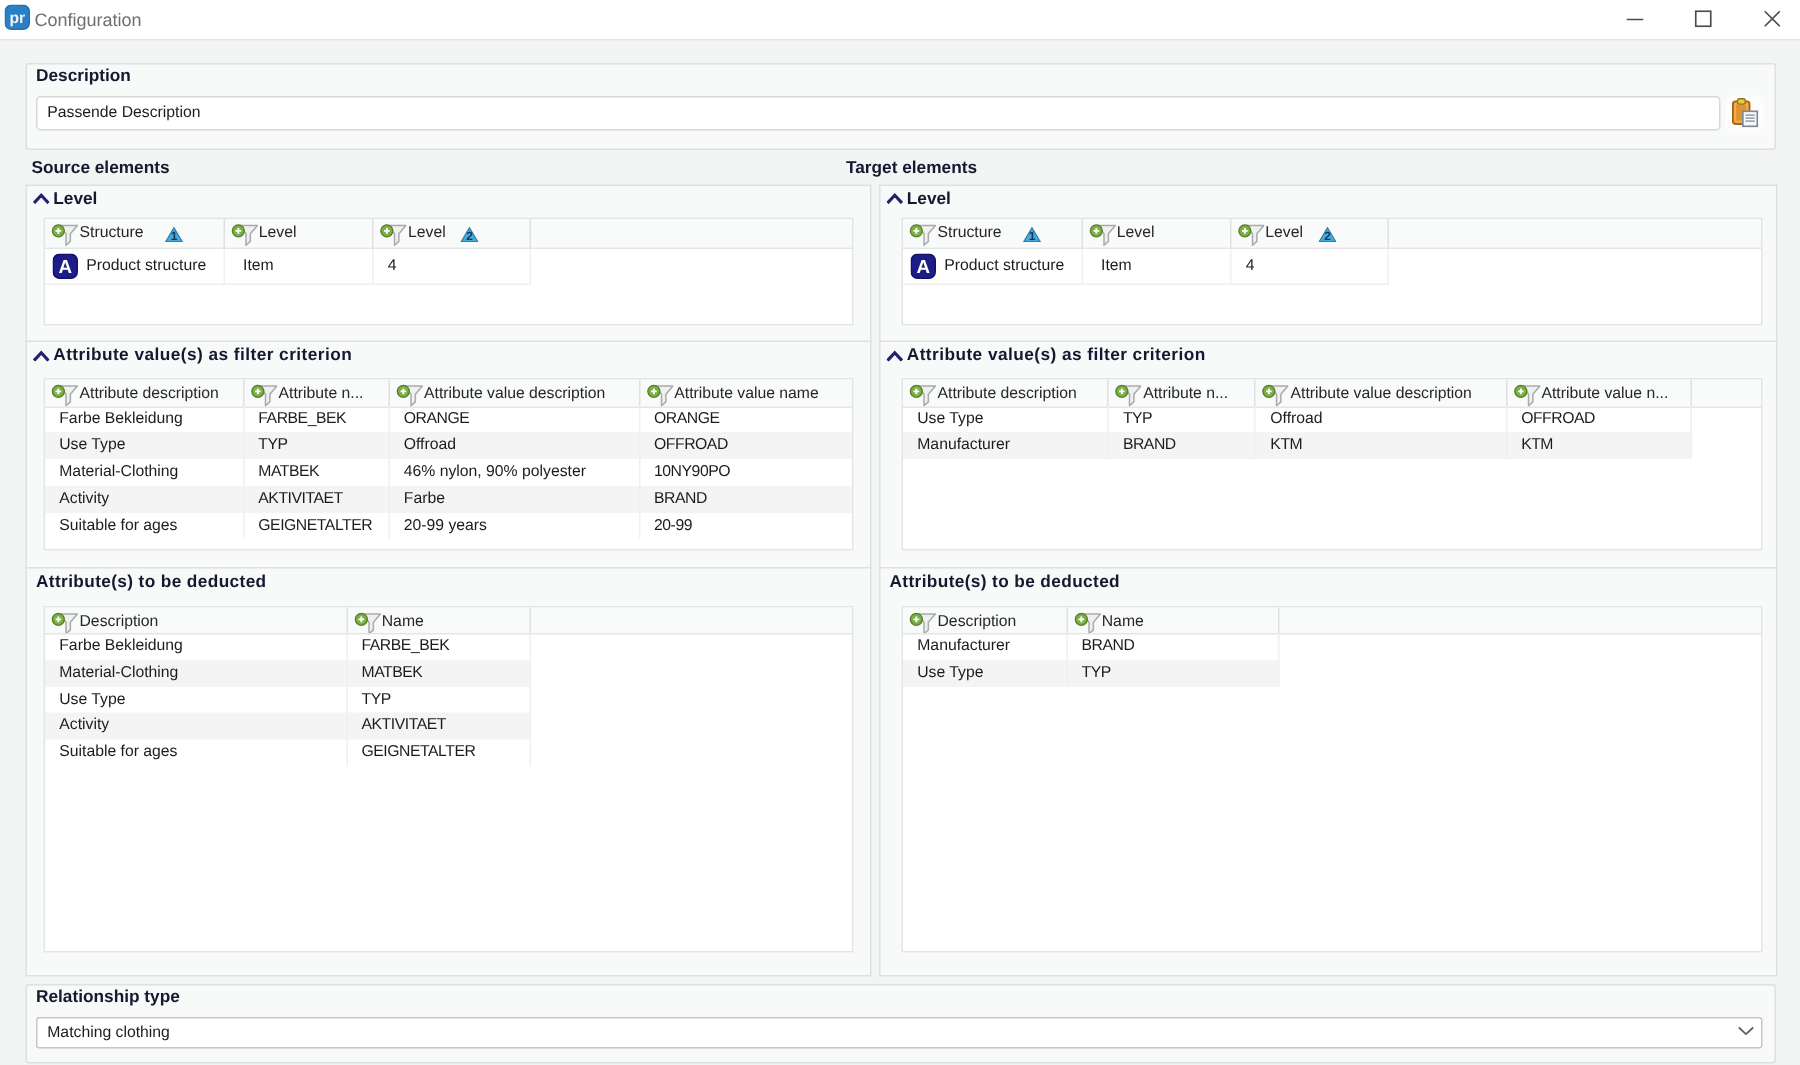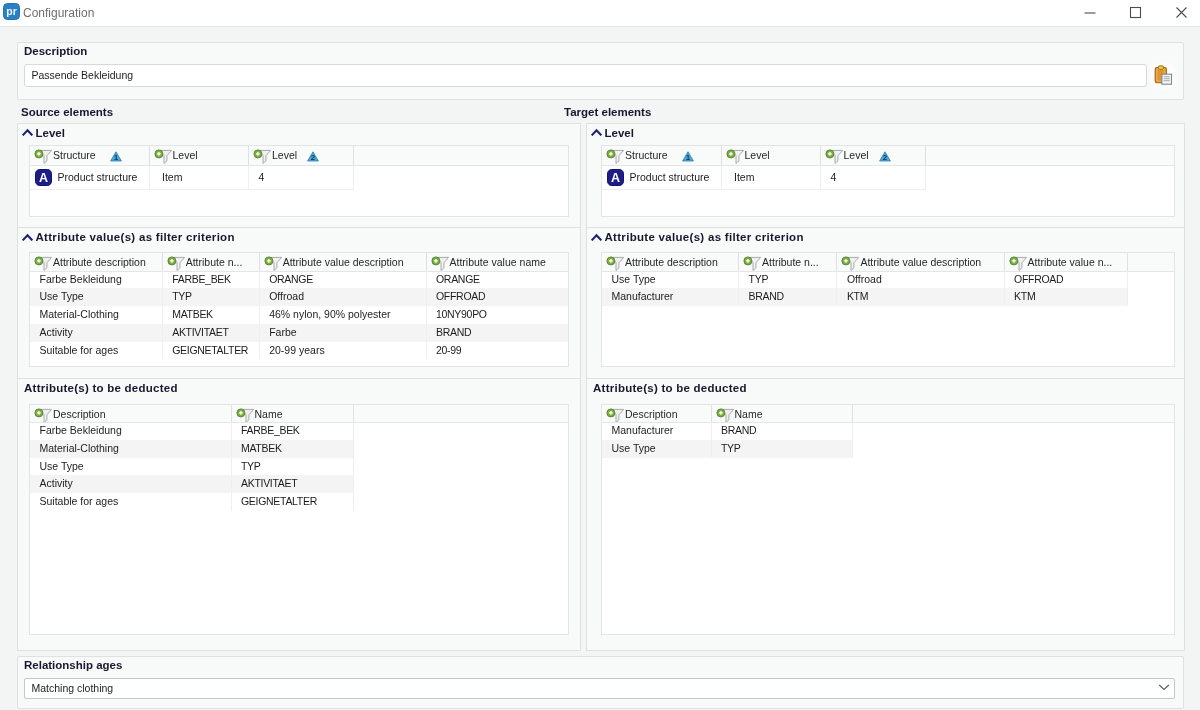--- a/index.html
+++ b/index.html
@@ -29,21 +29,21 @@
   </div>
 <div class="abs" style="left:23px;top:0;height:26px;line-height:26px;font-size:12px;color:#6f6f6f">Configuration</div>
 <svg class="abs" style="left:1075px;top:0" width="125" height="26" viewBox="0 0 125 26">
     <path d="M9.5 13h11" stroke="#4c4c4c" stroke-width="1.1" fill="none"></path>
     <rect x="55.5" y="7.5" width="10" height="10" stroke="#4c4c4c" stroke-width="1.1" fill="none"></rect>
     <path d="M101.5 7.5l10 10M111.5 7.5l-10 10" stroke="#4c4c4c" stroke-width="1.1" fill="none"></path>
   </svg>
 <div class="box" style="left:17px;top:42px;width:1167px;height:58px"></div>
 <div class="blbl" style="left:24px;top:45px">Description</div>
 <div class="abs" style="left:24px;top:64px;width:1123px;height:23px;background:#fff;border:1px solid #d7d8d9;border-radius:3px;box-sizing:border-box"></div>
-<div class="txt" style="left:31.5px;top:64px;height:23px;line-height:23px">Passende Bekleidung</div>
+<div class="txt" style="left:31.5px;top:64px;height:23px;line-height:23px">Passende Description</div>
 <div class="abs" style="left:1151px;top:64px;width:24px;height:24px;background:#fdfdfd;border-radius:5px;box-shadow:0 0 3px rgba(255,255,255,0.9)"></div>
 <div class="abs" style="left:1152px;top:65px">
     <svg width="21" height="21" viewBox="0 0 21 21">
       <rect x="3.2" y="2.5" width="11.2" height="15.2" rx="1.8" fill="#e09330" stroke="#9e6316" stroke-width="1.1"></rect>
       <rect x="4.8" y="4.1" width="8" height="12" rx="0.8" fill="none" stroke="#f0b055" stroke-width="1.2"></rect>
       <rect x="6.3" y="0.8" width="5.2" height="3.6" rx="1.2" fill="#e6cb40" stroke="#8a751c" stroke-width="0.9"></rect>
       <rect x="9.9" y="9.2" width="9.6" height="10" fill="#f6f8fa" stroke="#7d8994" stroke-width="1.1"></rect>
       <path d="M11.6 11.7h6.2M11.6 13.7h6.2M11.6 15.7h6.2" stroke="#a0a8b2" stroke-width="1.1"></path>
     </svg>
   </div>
@@ -367,17 +367,17 @@
 <div class="txt" style="left:611.5px;top:422.0px;height:17.75px;line-height:17.75px">Manufacturer</div>
 <div class="txt caps" style="left:721.0px;top:422.0px;height:17.75px;line-height:17.75px">BRAND</div>
 <div class="rband" style="left:602px;top:439.75px;width:249.5px;height:17.75px"></div>
 <div class="txt" style="left:611.5px;top:439.75px;height:17.75px;line-height:17.75px">Use Type</div>
 <div class="txt caps" style="left:721.0px;top:439.75px;height:17.75px;line-height:17.75px">TYP</div>
 <div class="vd" style="left:710.5px;top:405px;height:17px;background:#dfe0e1"></div>
 <div class="vd" style="left:710.5px;top:422px;height:35.5px;background:#eeeff0"></div>
 <div class="vd" style="left:851.5px;top:405px;height:17px;background:#dfe0e1"></div>
 <div class="vd" style="left:851.5px;top:422px;height:35.5px;background:#eeeff0"></div>
 <div class="box" style="left:17px;top:656px;width:1167px;height:53px"></div>
-<div class="blbl" style="left:24px;top:658.5px">Relationship ages</div>
+<div class="blbl" style="left:24px;top:658.5px">Relationship type</div>
 <div class="abs" style="left:24px;top:677.5px;width:1150.5px;height:21px;background:#fff;border:1px solid #c5c6c7;border-radius:2px;box-sizing:border-box"></div>
 <div class="txt" style="left:31.5px;top:678px;height:21px;line-height:21px">Matching clothing</div>
 <svg class="abs" style="left:1158px;top:684px" width="12" height="7" viewBox="0 0 12 7">
     <path d="M1.2 1l4.8 4.4L10.8 1" fill="none" stroke="#5f6061" stroke-width="1.2"></path>
   </svg>
 </body></html>

